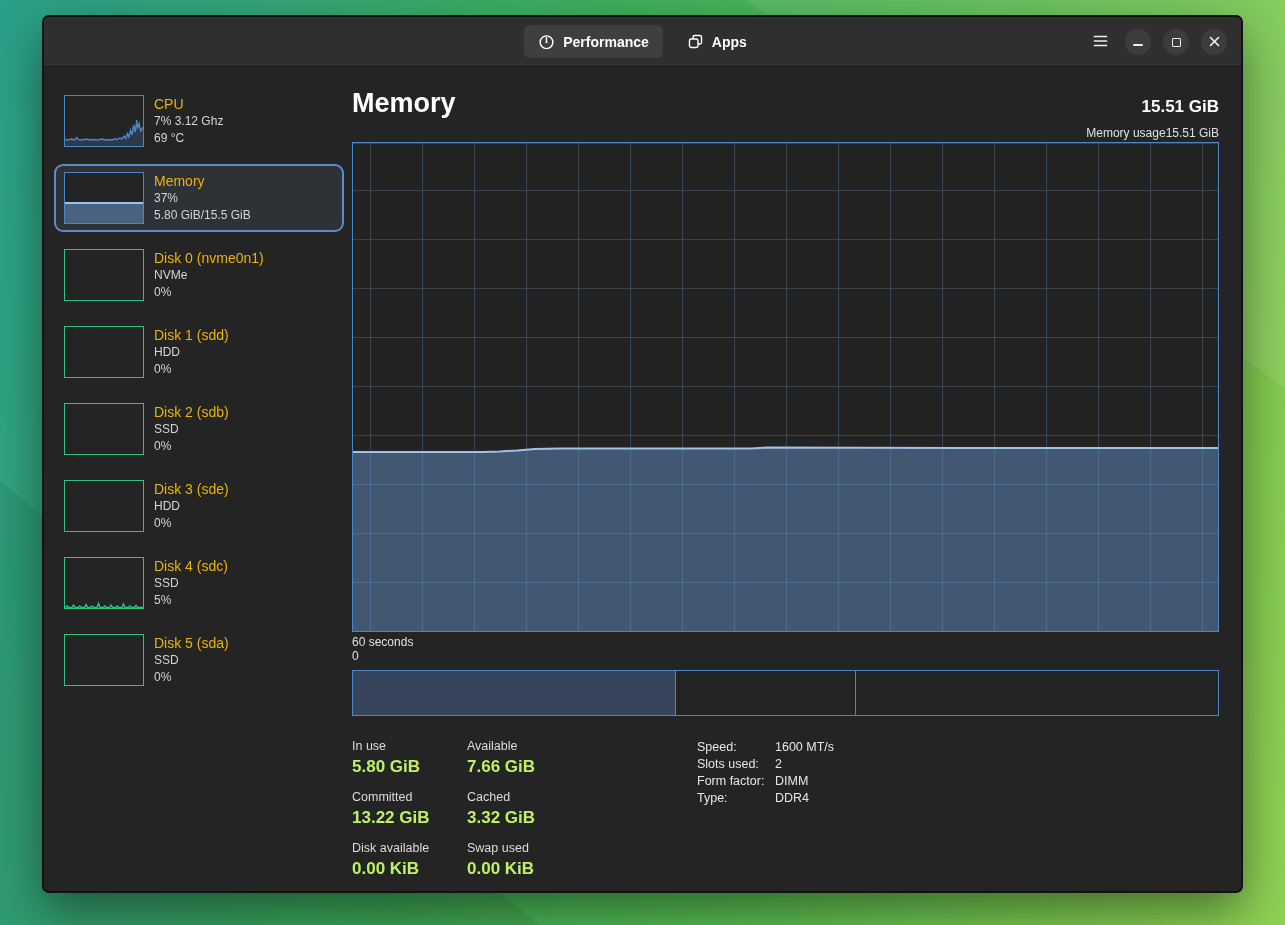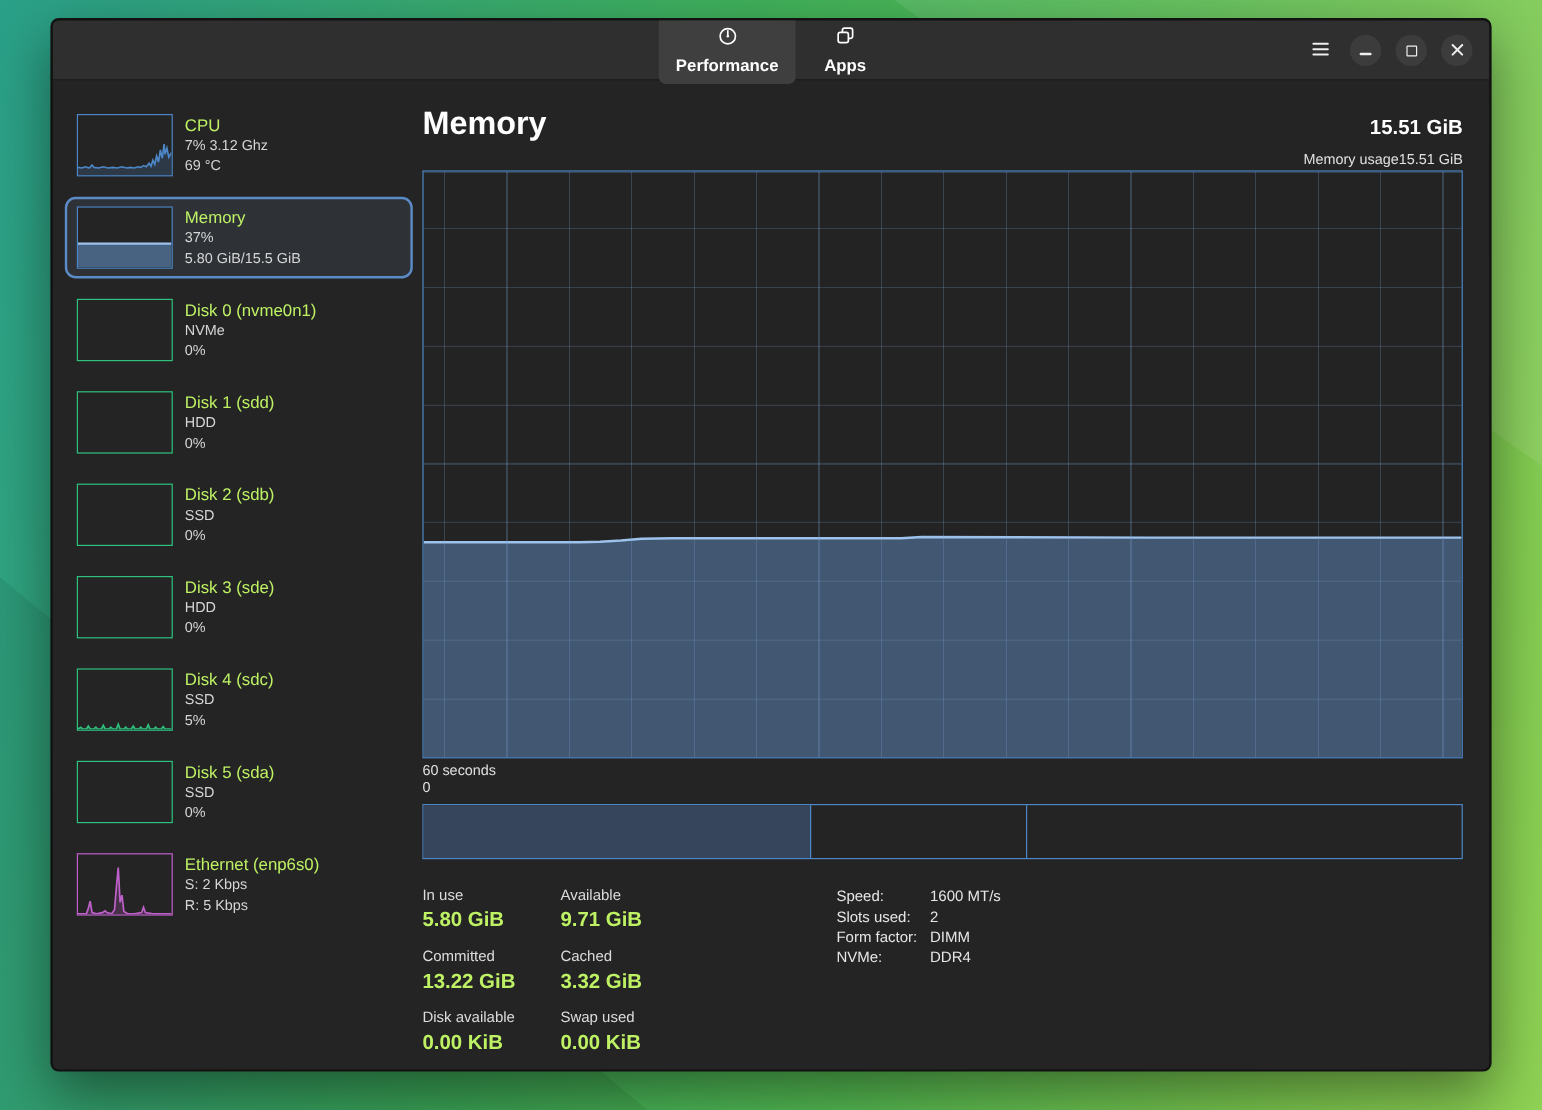--- a/index.html
+++ b/index.html
@@ -16,41 +16,41 @@
 
   .window { position:absolute; left:42px; top:15px; width:1201px; height:878px;
     background:#242424; border:2px solid #121212; border-radius:7px;
     box-shadow:0 18px 48px rgba(0,0,0,0.45); overflow:hidden; z-index:5; }
 
   
   .titlebar { position:relative; height:50px; background:#302f2f; border-bottom:1px solid #1b1b1b;
     display:flex; align-items:center; justify-content:center; }
   .tabs { display:flex; gap:10px; align-items:center; }
   .tab { display:flex; align-items:center; gap:8px; padding:8px 14px; border-radius:6px;
-    color:#fff; font-weight:700; font-size:14px; cursor:default; background:transparent; border:none;flex-direction:column; }
+    color:#fff; font-weight:700; font-size:14px; cursor:default; background:transparent; border:none; }
   .tab.active { background:#403f3f; }
   .tab svg { display:block; }
   .controls { position:absolute; right:14px; top:0; height:50px; display:flex; align-items:center; gap:12px; }
   .menu-btn { width:26px; height:26px; display:flex; align-items:center; justify-content:center; }
   .circle-btn { width:26px; height:26px; border-radius:50%; background:#3d3c3c;
     display:flex; align-items:center; justify-content:center; color:#eee; }
   .glyph-dash { width:10px; height:2px; background:#eee; border-radius:1px; margin-top:6px; }
   .glyph-square { width:9px; height:9px; border:1.6px solid #eee; border-radius:1px; }
 
   .content { display:flex; height:826px; background:#242424; }
 
   
   .sidebar { width:300px; padding:20px 0 0 10px; flex:none; }
   .side-item { display:flex; align-items:flex-start; gap:10px; padding:6px 8px; margin-bottom:9px;
     border:2px solid transparent; border-radius:9px; }
   .side-item.selected { background:#2e3237; border-color:#5b8cc8; }
   .thumb { width:80px; height:52px; border:1px solid #888; background:#242424; flex:none; overflow:hidden; }
   .thumb svg { width:100%; height:100%; display:block; }
   .meta { padding-top:1px; }
-  .meta .t { color:#bef264; font-size:14px; line-height:17px; }
+  .meta .t { color:#eab308; font-size:14px; line-height:17px; }
   .meta .s { color:#d5d5d5; font-size:12px; line-height:17px; }
 
   
   .main { flex:1; padding:21px 22px 0 8px; }
   .main-header { display:flex; justify-content:space-between; align-items:baseline; }
   .page-title { color:#fff; font-size:27px; font-weight:700; }
   .total-mem { color:#fff; font-size:17px; font-weight:700; }
   .chart-label-row, .chart-x-row { display:flex; justify-content:flex-end;
     color:#e0e0e0; font-size:12px; margin-top:7px; }
   .chart-x-row { margin-top:3px;flex-direction:column; }
@@ -219,33 +219,20 @@
         <div class="side-item">
           <div class="thumb" style="border-color: rgb(46, 194, 126);">
               <svg viewBox="0 0 100 100" preserveAspectRatio="none"></svg>
             </div>
           <div class="meta">
             <div class="t">Disk 5 (sda)</div>
             <div class="s">SSD</div>
             <div class="s">0%</div>
           </div>
         </div>
-        <div class="side-item">
-          <div class="thumb" style="border-color: rgb(192, 97, 203);">
-              <svg viewBox="0 0 100 100" preserveAspectRatio="none">
-                <polygon points="0,99 9,99 11,90 13,78 15,97 20,99 26,97 29,94 31,97 36,99 39,92 41,55 43,22 45,80 47,68 49,95 53,99 60,99 68,97 70,88 72,97 80,99 100,99 100,100 0,100" fill="#c061cb" opacity="0.22"></polygon>
-                <polyline points="0,99 9,99 11,90 13,78 15,97 20,99 26,97 29,94 31,97 36,99 39,92 41,55 43,22 45,80 47,68 49,95 53,99 60,99 68,97 70,88 72,97 80,99 100,99" fill="none" stroke="#c061cb" stroke-width="1.4" vector-effect="non-scaling-stroke"></polyline>
-              </svg>
-            </div>
-          <div class="meta">
-            <div class="t">Ethernet (enp6s0)</div>
-            <div class="s">S: 2 Kbps</div>
-            <div class="s">R: 5 Kbps</div>
-          </div>
-        </div>
       </div>
 
       <div class="main">
         <div class="main-header">
           <div class="page-title">Memory</div>
           <div class="total-mem">15.51 GiB</div>
         </div>
 
         <div class="chart-label-row">
           <span>Memory usage</span>
@@ -272,21 +259,21 @@
           </div>
 
         <div class="stats-row">
           <div class="stats-grid">
             <div class="stat">
               <div class="lbl">In use</div>
               <div class="val">5.80 GiB</div>
             </div>
             <div class="stat">
               <div class="lbl">Available</div>
-              <div class="val">9.71 GiB</div>
+              <div class="val">7.66 GiB</div>
             </div>
             <div class="stat">
               <div class="lbl">Committed</div>
               <div class="val">13.22 GiB</div>
             </div>
             <div class="stat">
               <div class="lbl">Cached</div>
               <div class="val">3.32 GiB</div>
             </div>
             <div class="stat">
@@ -305,21 +292,21 @@
             </div>
             <div class="info-row">
               <div class="lbl">Slots used:</div>
               <div class="val">2</div>
             </div>
             <div class="info-row">
               <div class="lbl">Form factor:</div>
               <div class="val">DIMM</div>
             </div>
             <div class="info-row">
-              <div class="lbl">NVMe:</div>
+              <div class="lbl">Type:</div>
               <div class="val">DDR4</div>
             </div>
           </div>
         </div>
       </div>
     </div>
   </div>
 </div>
 
 </body></html>

